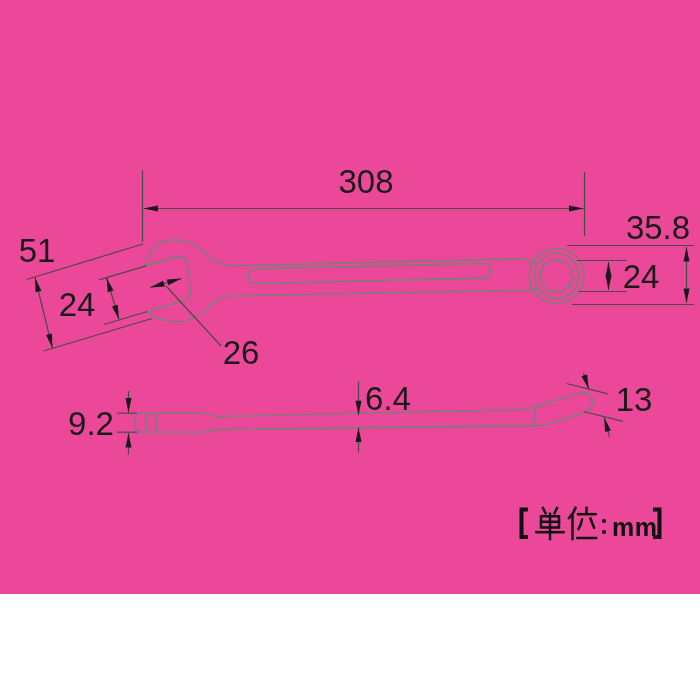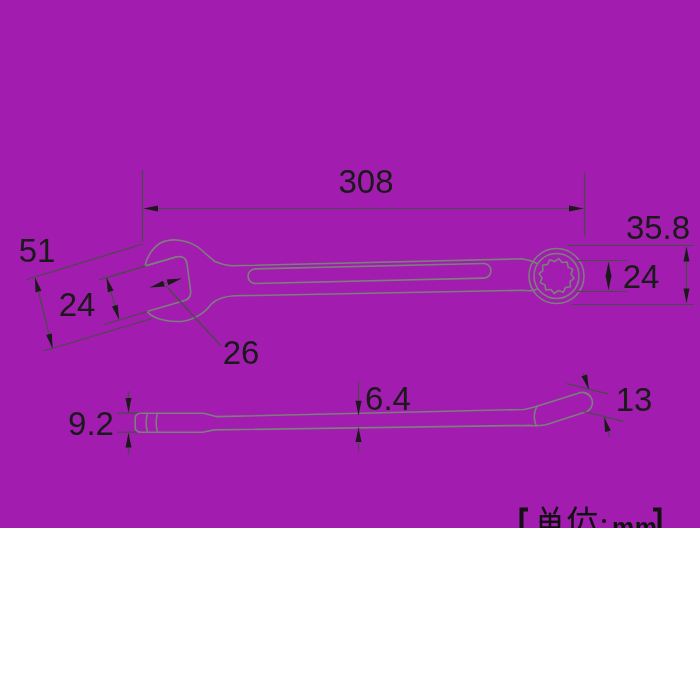--- a/index.html
+++ b/index.html
@@ -1,16 +1,16 @@
 <!DOCTYPE html>
 <html><head>
 <meta charset="utf-8">
 <style>
   html,body{margin:0;padding:0;background:#fff;}
-  .stage{position:relative;width:700px;height:528px;background:#a21caf;overflow:hidden;
+  .stage{position:relative;width:700px;height:594px;background:#ec4899;overflow:hidden;
          font-family:"Liberation Sans","DejaVu Sans",sans-serif;}
   svg{position:absolute;left:0;top:0;}
   .outline{fill:none;stroke:#7d7d7d;stroke-width:1.6;stroke-linecap:round;stroke-linejoin:round;}
   .dim{fill:none;stroke:#4a4a4a;stroke-width:1.2;stroke-linecap:butt;}
   .dimtxt{fill:#1a1a1a;font-size:33px;font-family:"Liberation Sans","DejaVu Sans",sans-serif;}
   .kanji{fill:none;stroke:#111;stroke-width:2.5;stroke-linecap:square;}
   .bracket{fill:#111;stroke:none;}
   .unittxt{fill:#111;font-size:25px;font-weight:bold;letter-spacing:0.5px;
            font-family:"Liberation Sans","DejaVu Sans",sans-serif;}
 </style>

